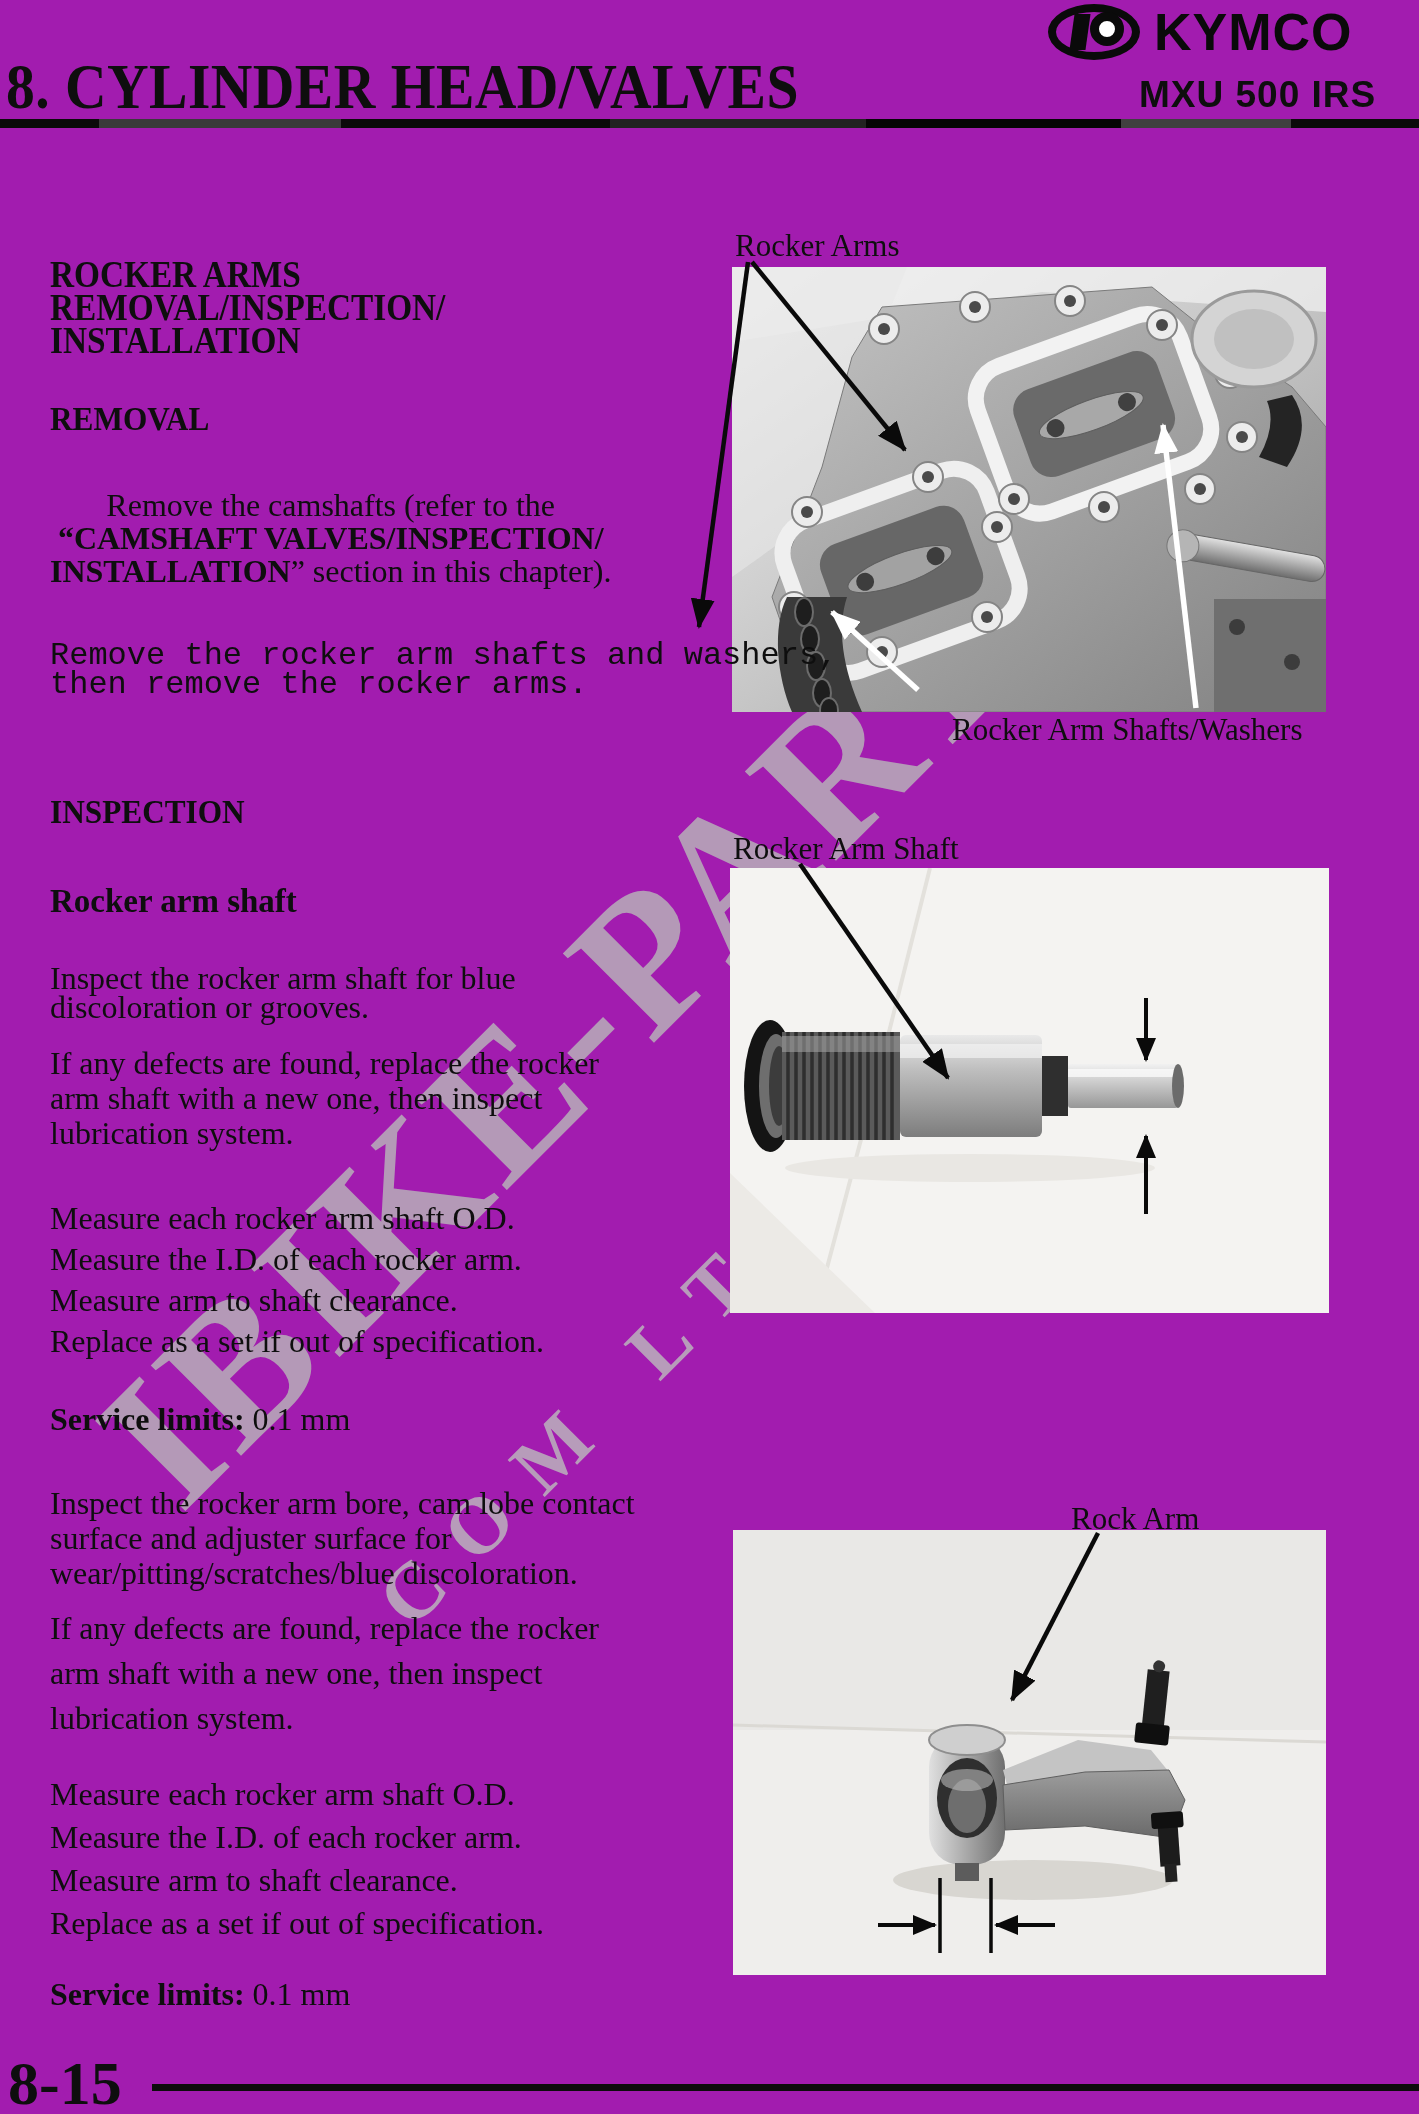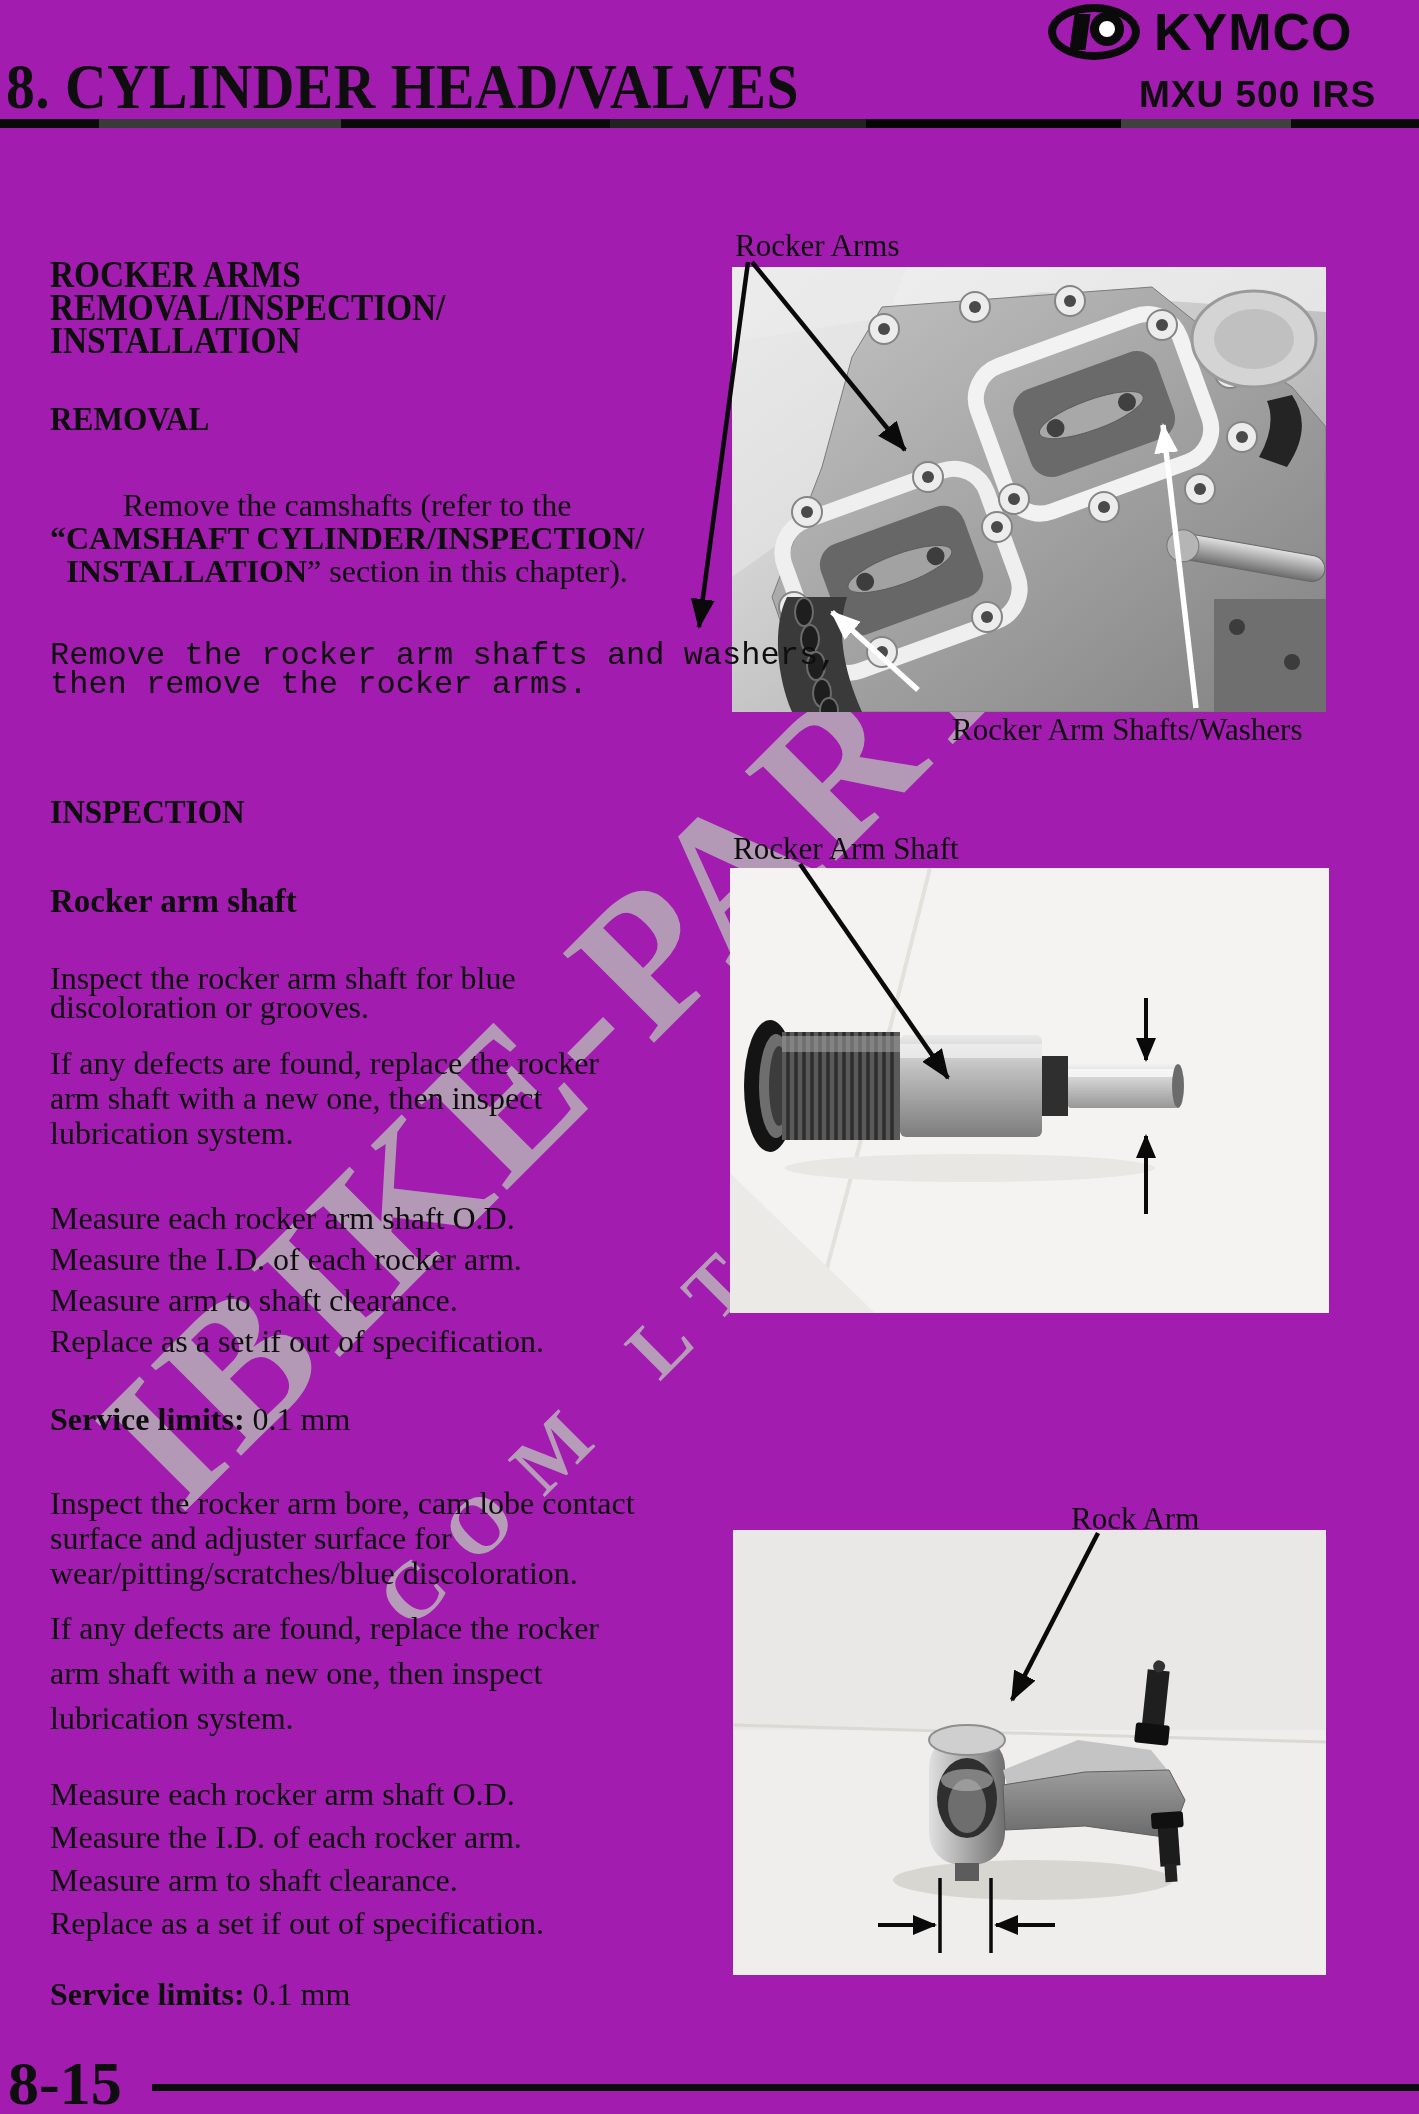--- a/index.html
+++ b/index.html
@@ -76,21 +76,21 @@
   <div class="abs main-heading z-txt">
     <div><span class="squeeze">ROCKER ARMS</span></div>
     <div><span class="squeeze">REMOVAL/INSPECTION/</span></div>
     <div><span class="squeeze">INSTALLATION</span></div>
   </div>
 
   <div class="abs h-removal z-txt"><span class="squeeze">REMOVAL</span></div>
 
   <div class="abs body-block p1 z-txt">
     <div>Remove the camshafts (refer to the</div>
-    <div class="b">“CAMSHAFT CYLINDER/INSPECTION/</div>
+    <div class="b">“CAMSHAFT VALVES/INSPECTION/</div>
     <div><span class="b">INSTALLATION</span><span>” section in this chapter).</span></div>
   </div>
 
   <div class="abs body-block p2 z-txt">
     <div>Remove the rocker arm shafts and washers,</div>
     <div>then remove the rocker arms.</div>
   </div>
 
   <div class="abs h-inspection z-txt"><span class="squeeze">INSPECTION</span></div>
   <div class="abs h-sub z-txt">Rocker arm shaft</div>

